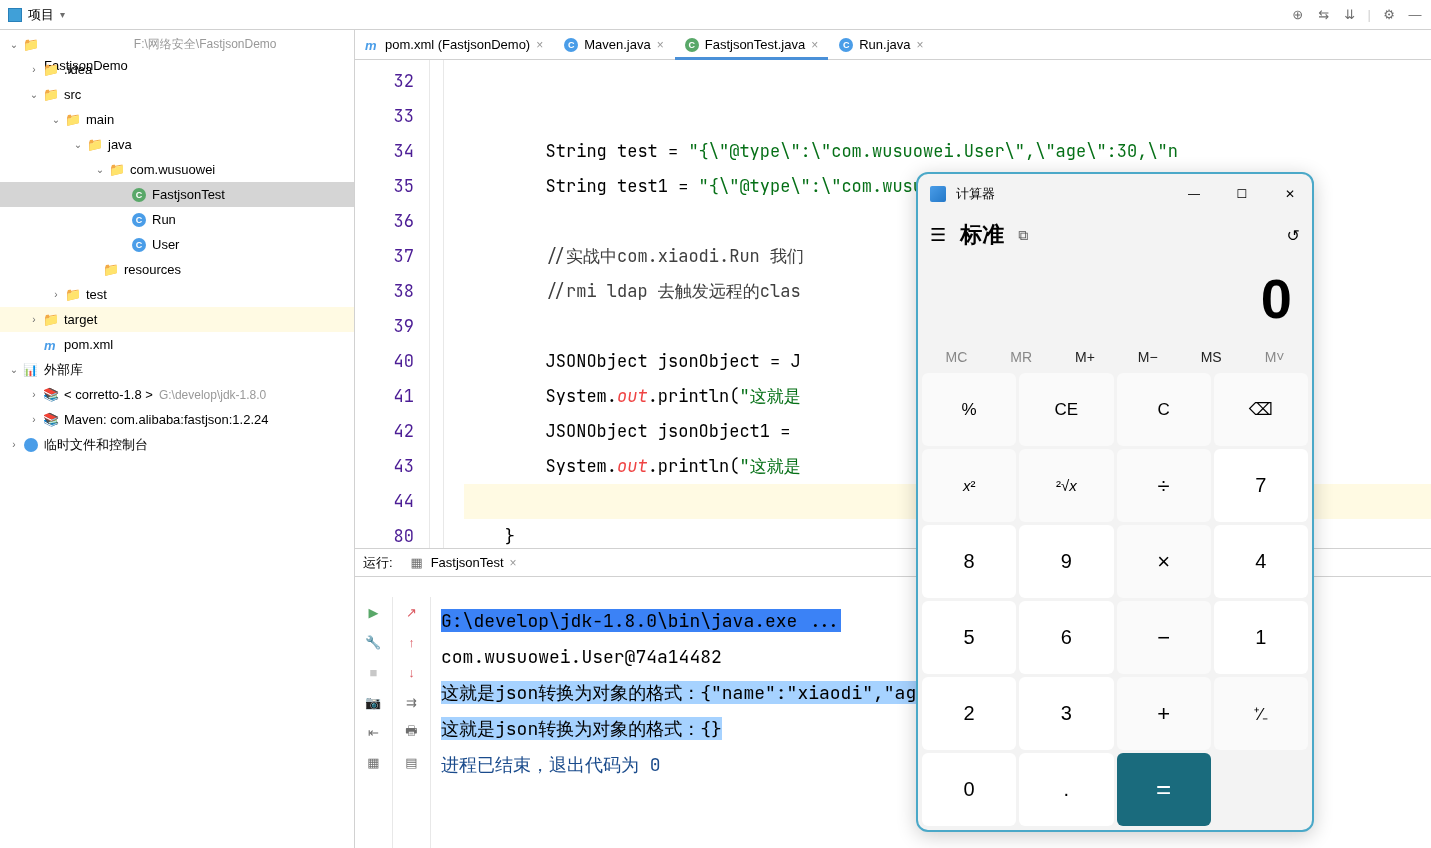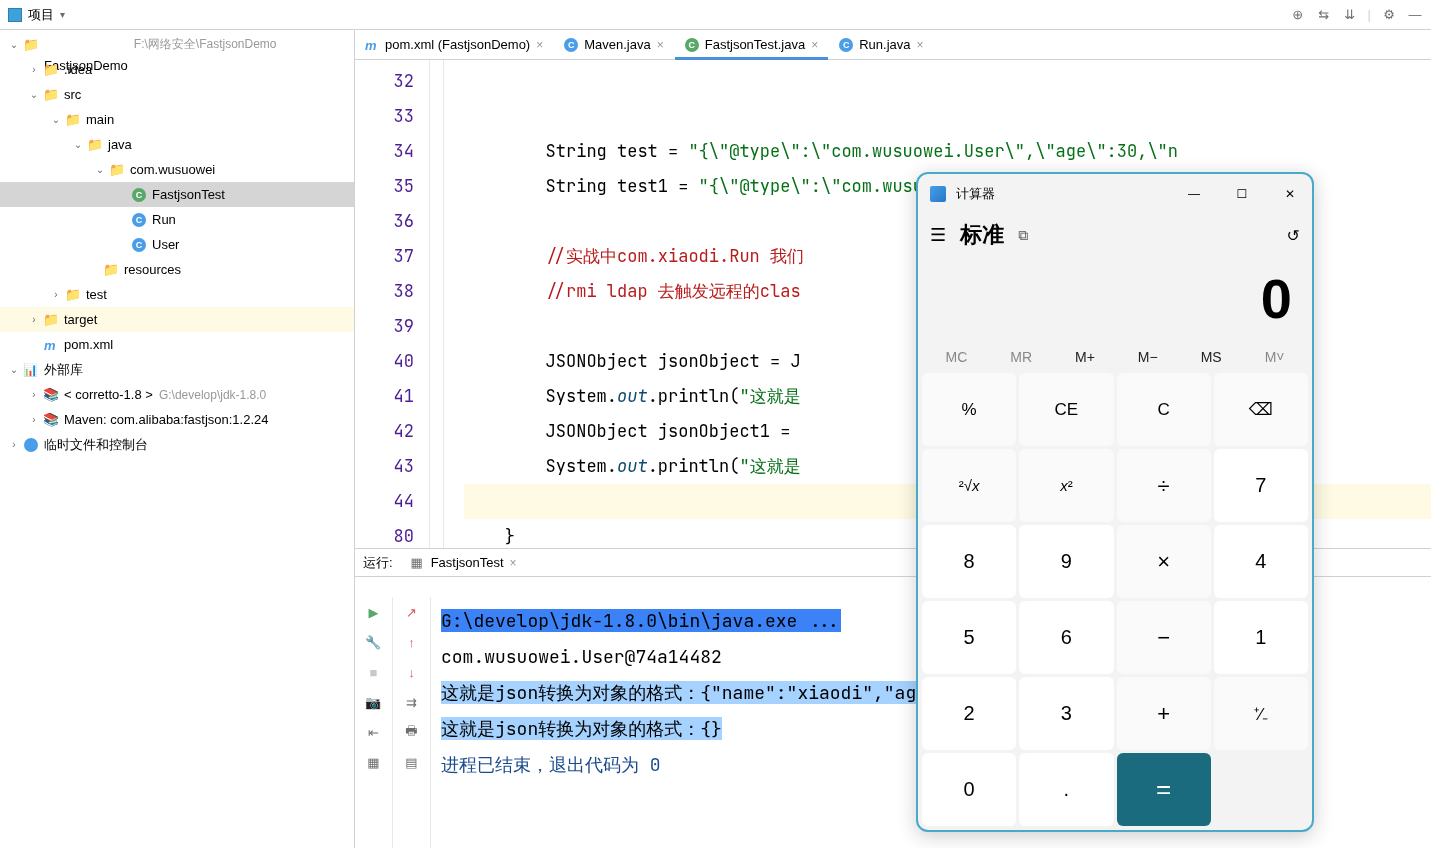--- a/index.html
+++ b/index.html
@@ -44,22 +44,22 @@
 .tab.active::after { content: ""; position: absolute; bottom: -1px; left: 0; right: 0; height: 3px; background: #4a90d8; }
 .tab-close { color: #999; font-size: 12px; }
 
 
 .code-editor { flex: 1; display: flex; background: #fff; font-family: "JetBrains Mono", "Consolas", monospace; font-size: 17px; overflow: hidden; }
 .gutter { width: 75px; background: #fff; border-right: 1px solid #e8e8e8; text-align: right; padding-right: 15px; color: #4c1d95; line-height: 35px; padding-top: 4px; }
 .fold-gutter { width: 14px; border-right: 1px solid #e8e8e8; position: relative; }
 .code-content { flex: 1; padding-left: 20px; line-height: 35px; padding-top: 4px; white-space: pre; overflow: hidden; }
 .str { color: #067017; }
 .type { color: #000; }
-.cmt-green { color: #b91c1c; }
-.field { color: #0c4a6e; font-style: italic; }
+.cmt-green { color: #404040; }
+.field { color: #ef4444; font-style: italic; }
 .code-highlight { background: #fffae3; display: block; width: 100%; }
 
 
 .run-panel { height: 300px; border-top: 1px solid #d1d1d1; display: flex; flex-direction: column; gap: 20px; }
 .run-header { height: 28px; display: flex; align-items: center; padding: 0 8px; gap: 10px; border-bottom: 1px solid #d1d1d1; }
 .run-body { flex: 1; display: flex; }
 .run-left-tools { width: 38px; border-right: 1px solid #e8e8e8; display: flex; flex-direction: column; align-items: center; padding-top: 6px; gap: 12px; }
 .run-left-tools2 { width: 38px; border-right: 1px solid #e8e8e8; display: flex; flex-direction: column; align-items: center; padding-top: 6px; gap: 12px; }
 .console { flex: 1; font-family: "JetBrains Mono", Consolas, monospace; font-size: 18px; line-height: 36px; padding: 6px 10px; }
 .console .cmd { background: #3b82f6; }
@@ -322,24 +322,24 @@
     <span class="active">M−</span>
     <span class="active">MS</span>
     <span>M˅</span>
   </div>
   <div class="calc-grid">
     <button class="calc-btn">%</button>
     <button class="calc-btn">CE</button>
     <button class="calc-btn">C</button>
     <button class="calc-btn">⌫</button>
     <button class="calc-btn frac">
-        <span>²√<i style="font-style:italic">x</i></span>
+        <span><i style="font-style:italic">x</i>²</span>
       </button>
     <button class="calc-btn frac">
-        <span><i style="font-style:italic">x</i>²</span>
+        <span>²√<i style="font-style:italic">x</i></span>
       </button>
     <button class="calc-btn op">÷</button>
     <button class="calc-btn num">7</button>
     <button class="calc-btn num">8</button>
     <button class="calc-btn num">9</button>
     <button class="calc-btn op">×</button>
     <button class="calc-btn num">4</button>
     <button class="calc-btn num">5</button>
     <button class="calc-btn num">6</button>
     <button class="calc-btn op">−</button>

